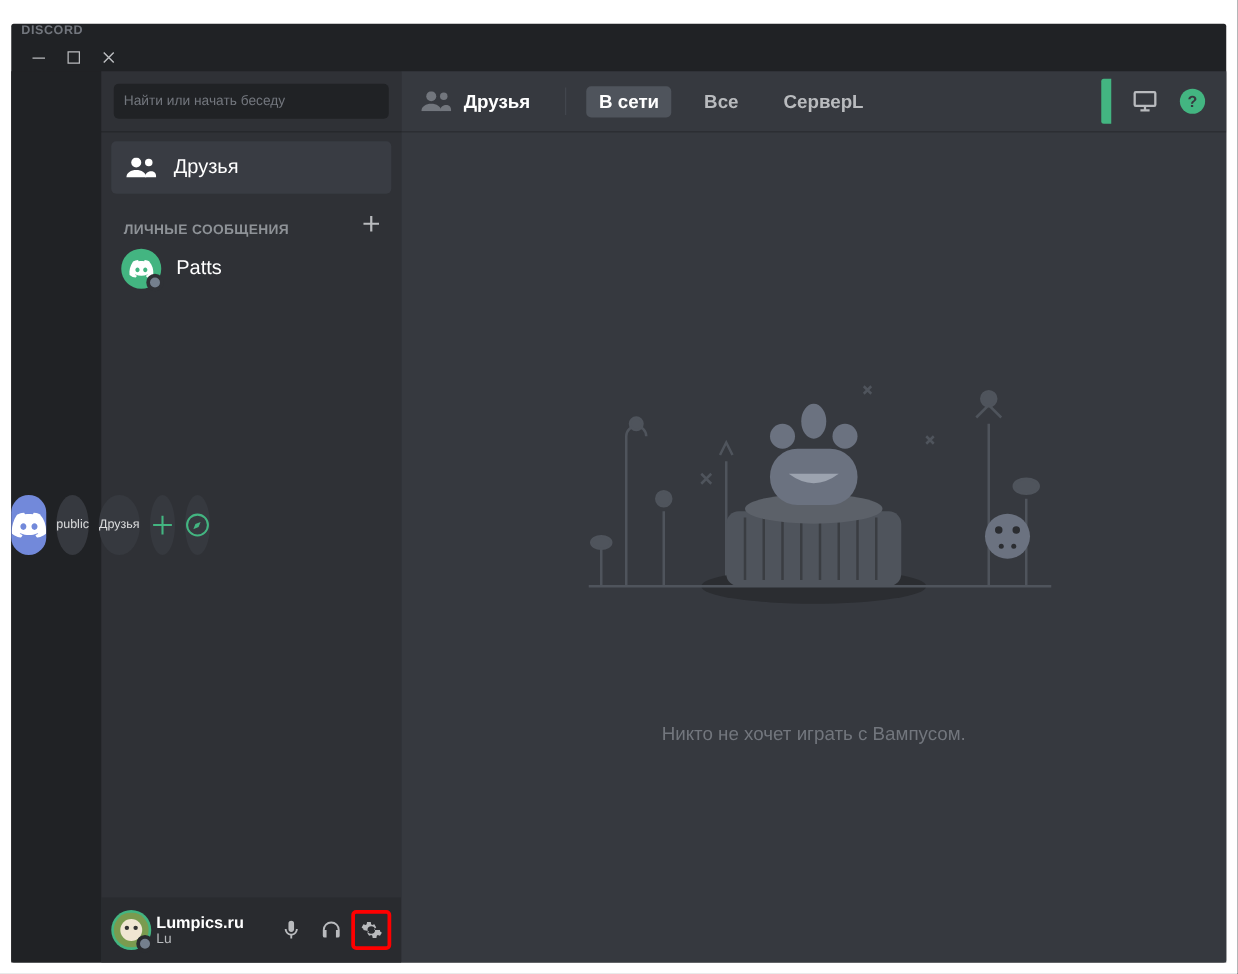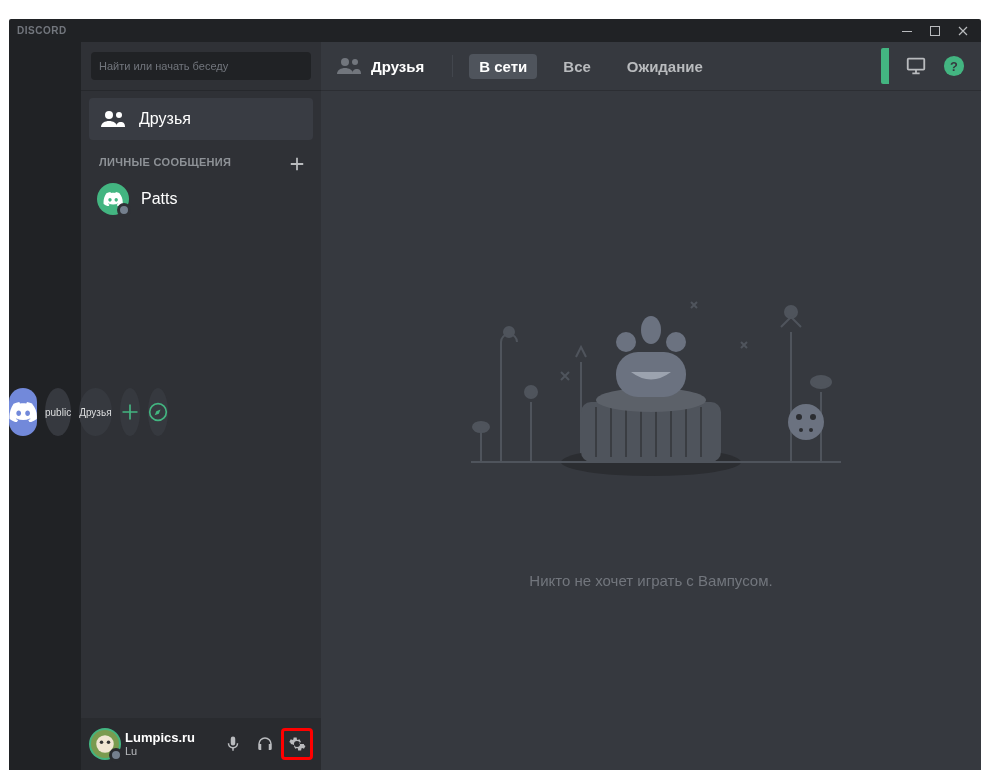--- a/index.html
+++ b/index.html
@@ -1,40 +1,40 @@
 <!DOCTYPE html>
 <html><head>
 <meta charset="utf-8">
 <style>
 * { margin: 0; padding: 0; box-sizing: border-box; font-family: "Segoe UI", sans-serif; }
 body { background: #fff; width: 990px; height: 779px; overflow: hidden; }
 .app-outer { width: 990px; height: 779px; background: #fff; padding: 19px 9px 9px 9px; }
 .app { width: 972px; height: 751px; background: #202225; border-radius: 2px; position: relative; display: flex; flex-direction: column; }
-.titlebar { height: 23px; display: flex; align-items: center; justify-content: space-between; padding: 0 4px 0 8px; }
+.titlebar { height: 38px; display: flex; align-items: flex-start; justify-content: space-between; padding: 0 4px 0 8px; flex-direction: column; }
 .titlebar-logo { color: #72767d; font-size: 10px; font-weight: 700; letter-spacing: 0.5px; }
 .titlebar-controls { display: flex; gap: 0; }
 .titlebar-btn { width: 28px; height: 22px; display: flex; align-items: center; justify-content: center; color: #b9bbbe; cursor: pointer; }
 .titlebar-btn svg { width: 12px; height: 12px; }
 .body { flex: 1; display: flex; min-height: 0; }
 .servers { width: 72px; background: #202225; display: flex; flex-direction: row; align-items: center; padding-top: 12px; gap: 8px; }
 .server-item { width: 48px; height: 48px; border-radius: 50%; background: #36393f; display: flex; align-items: center; justify-content: center; color: #dcddde; font-size: 10px; cursor: pointer; position: relative; }
 .server-home { background: #7289da; border-radius: 16px; }
 .server-home svg { width: 28px; height: 20px; fill: #fff; }
 .server-label { font-size: 10px; color: #dcddde; }
 .add-server { color: #43b581; }
 .add-server svg, .explore svg { width: 20px; height: 20px; }
 .explore { color: #43b581; }
 .channels { width: 240px; background: #2f3136; display: flex; flex-direction: column; }
 .search-box { height: 48px; padding: 0 10px; display: flex; align-items: center; box-shadow: 0 1px 0 rgba(4,4,5,0.2); }
 .search-input { width: 100%; height: 28px; background: #202225; border: none; border-radius: 4px; padding: 0 8px; color: #72767d; font-size: 11px; outline: none; }
 .search-input::placeholder { color: #72767d; }
 .channel-list { flex: 1; padding: 8px; overflow-y: auto; }
 .friends-tab { height: 42px; background: #393c43; border-radius: 4px; display: flex; align-items: center; padding: 0 12px; gap: 14px; color: #fff; cursor: pointer; }
 .friends-tab svg { width: 24px; height: 16px; fill: #fff; }
-.dm-header { display: flex; align-items: flex-start; justify-content: space-between; padding: 16px 8px 4px 10px; color: #8e9297; font-size: 11px; font-weight: 600; letter-spacing: 0.3px; }
+.dm-header { display: flex; align-items: flex-end; justify-content: space-between; padding: 16px 8px 4px 10px; color: #8e9297; font-size: 11px; font-weight: 600; letter-spacing: 0.3px; }
 .dm-add { cursor: pointer; color: #b9bbbe; }
 .dm-add svg { width: 16px; height: 16px; }
 .dm-item { height: 42px; display: flex; align-items: center; padding: 0 8px; gap: 12px; color: #ffffff; border-radius: 4px; cursor: pointer; position: relative; }
 .avatar { width: 32px; height: 32px; border-radius: 50%; background: #43b581; display: flex; align-items: center; justify-content: center; position: relative; }
 .avatar svg { width: 20px; height: 14px; fill: #fff; }
 .status-dot { position: absolute; bottom: -2px; right: -2px; width: 14px; height: 14px; border-radius: 50%; background: #747f8d; border: 3px solid #2f3136; }
 .user-panel { height: 52px; background: #292b2f; display: flex; align-items: center; padding: 0 8px; gap: 4px; }
 .user-avatar { width: 32px; height: 32px; border-radius: 50%; background: #43b581; position: relative; flex-shrink: 0; display:flex;align-items:center;justify-content:center; }
 .user-avatar svg { width: 28px; height: 28px; }
 .user-avatar .status-dot { border-color: #292b2f; }
@@ -179,21 +179,21 @@
                 <circle cx="8" cy="4" r="4"></circle>
                 <path d="M0 16c0-4 4-6 8-6s8 2 8 6z"></path>
                 <circle cx="18" cy="4" r="3"></circle>
                 <path d="M15 16c0-3 2-5 5-5 2 0 4 1 4 5z"></path>
               </svg>
           <span>Друзья</span>
         </div>
         <div class="divider-v"></div>
         <div class="tab active">В сети</div>
         <div class="tab">Все</div>
-        <div class="tab">Ожидание</div>
+        <div class="tab">СерверL</div>
         <div class="topbar-spacer"></div>
         <div style="width:8px;height:36px;background:#43b581;border-radius:2px 0 0 2px;"></div>
         <div class="topbar-icon">
               <svg viewBox="0 0 24 24" fill="none" stroke="currentColor" stroke-width="2">
                 <rect x="3" y="4" width="18" height="12" rx="1"></rect>
                 <path d="M8 20h8 M12 16v4"></path>
               </svg>
             </div>
         <div class="topbar-icon" style="color:#43b581">
               <svg viewBox="0 0 24 24" fill="currentColor">

